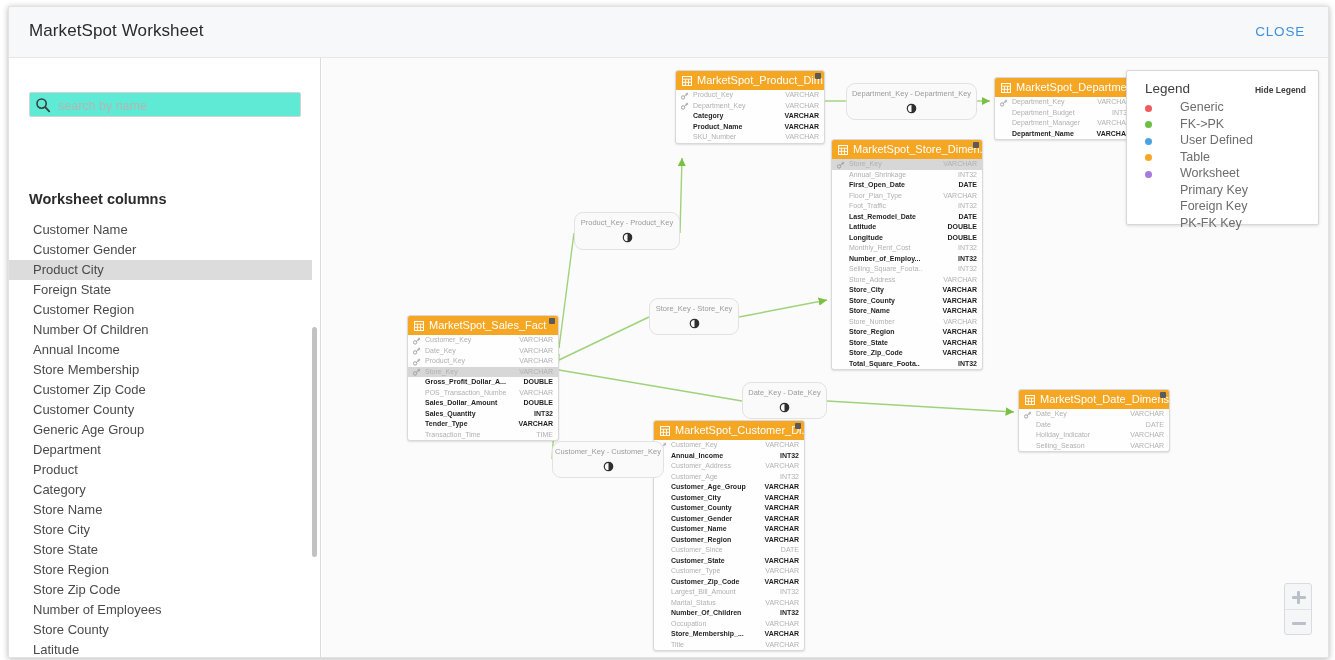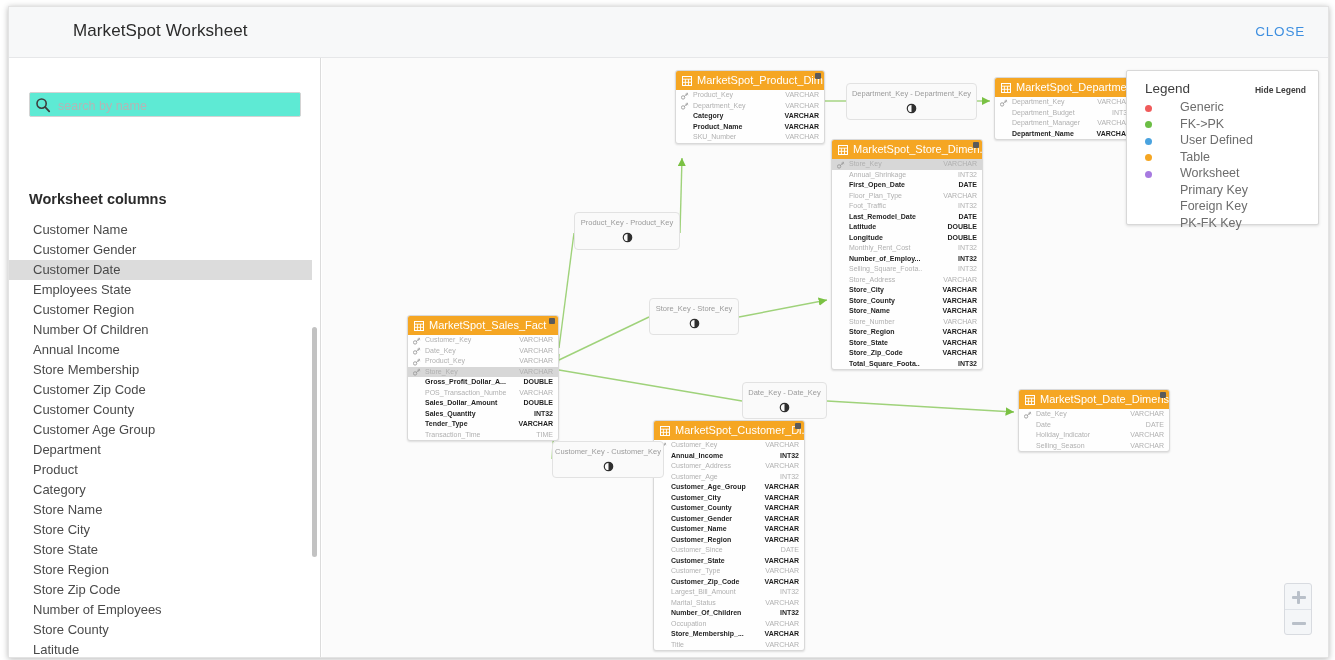--- a/index.html
+++ b/index.html
@@ -19,21 +19,21 @@
   }
   
   .hdr{
     position:absolute;left:0;top:0;width:100%;height:51px;
     background:#f7f8f9;
     border-bottom:1px solid #e6e7e9;
     box-sizing:border-box;
   }
   .hdr-title{
     position:absolute;left:20px;top:14px;
-    font-size:17px;color:#2b2b2b;letter-spacing:.1px;margin-left:44px;
+    font-size:17px;color:#2b2b2b;letter-spacing:.1px;
   }
   .hdr-close{
     position:absolute;right:23px;top:17px;
     font-size:13.5px;font-weight:normal;color:#3e8fe0;
     letter-spacing:.8px;cursor:pointer;user-select:none;
   }
   
   .sidebar{
     position:absolute;left:0;top:51px;width:312px;bottom:0;
     background:#ffffff;
@@ -124,21 +124,21 @@
   .row.dim .nm{color:#b0b0b0;}
   .row.dim .ty{color:#b0b0b0;}
   .row .keyico{
     position:absolute;left:5px;top:1.5px;width:8px;height:8px;
   }
   
   .linklbl{
     position:absolute;
     background:#fafafa;
     border:1px solid #e2e2e2;
-    border-radius:4px;
+    border-radius:9px;
     box-sizing:border-box;
     text-align:center;
     cursor:pointer;
   }
   .linklbl .lt{
     display:block;font-size:7.5px;color:#9b9b9b;
     padding-top:5px;white-space:nowrap;overflow:hidden;
   }
   .linklbl .li{
     display:block;margin:2px auto 0;width:11px;height:11px;
@@ -199,29 +199,29 @@
         <line x1="10.2" y1="10.2" x2="14.2" y2="14.4" stroke="#3d3d3d" stroke-width="1.8" stroke-linecap="round"></line>
       </svg>
       <input class="search-input" type="text" placeholder="search by name" style="">
     </div>
 
     <div class="cols-title">Worksheet columns</div>
 
     <div class="cols-list" id="cols-list">
         <div class="col-item">Customer Name</div>
         <div class="col-item">Customer Gender</div>
-        <div class="col-item sel">Customer Date</div>
-        <div class="col-item">Employees State</div>
+        <div class="col-item sel">Product City</div>
+        <div class="col-item">Foreign State</div>
         <div class="col-item">Customer Region</div>
         <div class="col-item">Number Of Children</div>
         <div class="col-item">Annual Income</div>
         <div class="col-item">Store Membership</div>
         <div class="col-item">Customer Zip Code</div>
         <div class="col-item">Customer County</div>
-        <div class="col-item">Customer Age Group</div>
+        <div class="col-item">Generic Age Group</div>
         <div class="col-item">Department</div>
         <div class="col-item">Product</div>
         <div class="col-item">Category</div>
         <div class="col-item">Store Name</div>
         <div class="col-item">Store City</div>
         <div class="col-item">Store State</div>
         <div class="col-item">Store Region</div>
         <div class="col-item">Store Zip Code</div>
         <div class="col-item">Number of Employees</div>
         <div class="col-item">Store County</div>

